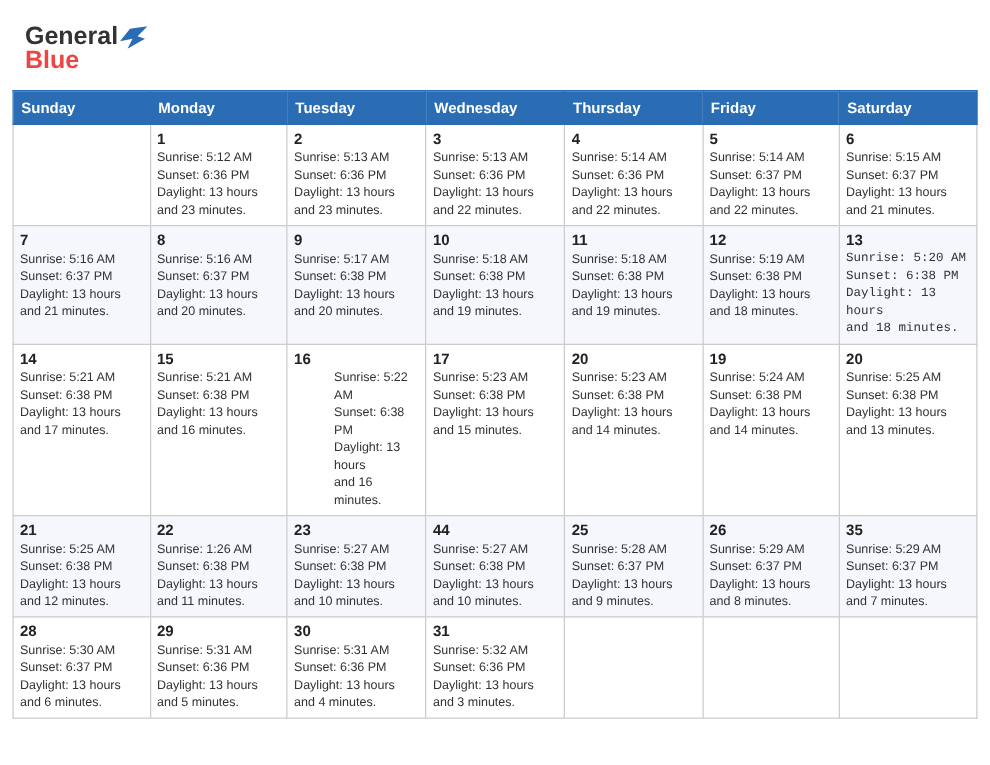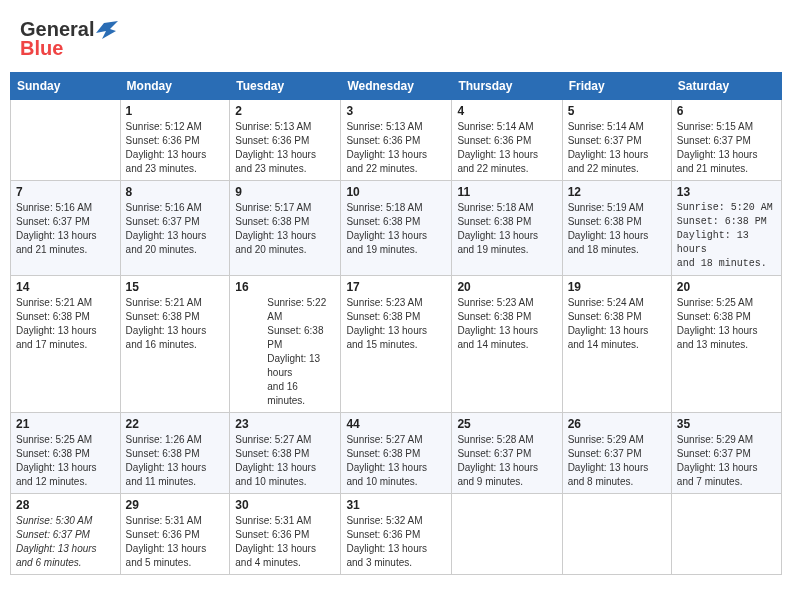--- a/index.html
+++ b/index.html
@@ -309,21 +309,21 @@
           <div class="day-num">35</div>
           <div class="day-info" style="white-space: pre-line;">Sunrise: 5:29 AM
 Sunset: 6:37 PM
 Daylight: 13 hours
 and 7 minutes.</div>
         </td>
       </tr>
       <tr>
         <td>
           <div class="day-num">28</div>
-          <div class="day-info" style="white-space: pre-line; font-style: italic;">Sunrise: 5:30 AM
+          <div class="day-info" style="white-space: pre-line;">Sunrise: 5:30 AM
 Sunset: 6:37 PM
 Daylight: 13 hours
 and 6 minutes.</div>
         </td>
         <td>
           <div class="day-num">29</div>
           <div class="day-info" style="white-space: pre-line;">Sunrise: 5:31 AM
 Sunset: 6:36 PM
 Daylight: 13 hours
 and 5 minutes.</div>

